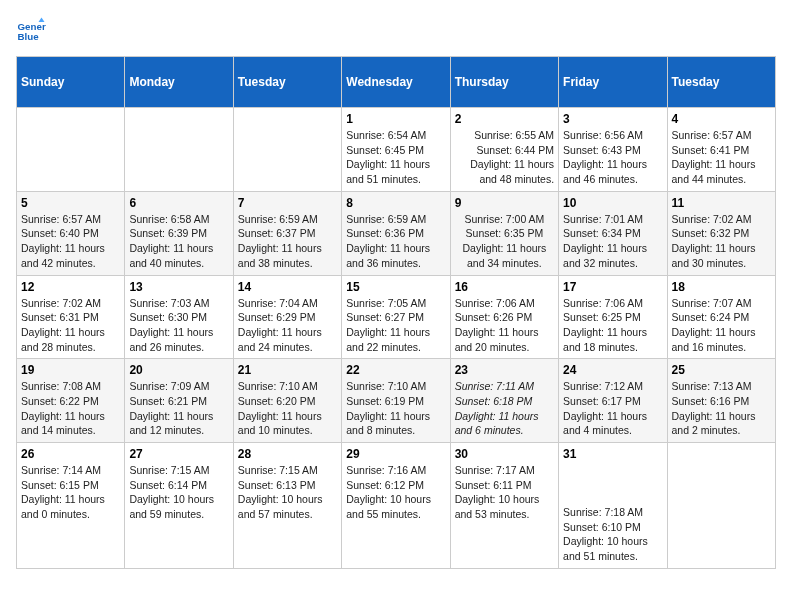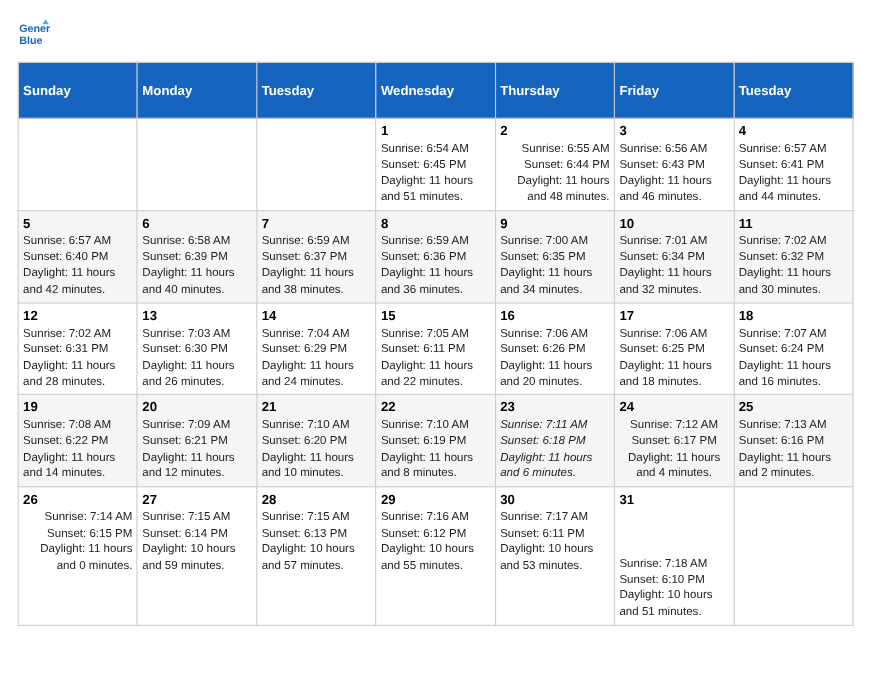--- a/index.html
+++ b/index.html
@@ -164,21 +164,21 @@
         </td>
         <td>
           <div class="day-number">8</div>
           <div class="day-info" style="white-space: pre-line;">Sunrise: 6:59 AM
 Sunset: 6:36 PM
 Daylight: 11 hours
 and 36 minutes.</div>
         </td>
         <td>
           <div class="day-number">9</div>
-          <div class="day-info" style="white-space: pre-line;">Sunrise: 7:00 AM
+          <div class="day-info" style="white-space: pre-line; text-align: center;">Sunrise: 7:00 AM
 Sunset: 6:35 PM
 Daylight: 11 hours
 and 34 minutes.</div>
         </td>
         <td>
           <div class="day-number">10</div>
           <div class="day-info" style="white-space: pre-line;">Sunrise: 7:01 AM
 Sunset: 6:34 PM
 Daylight: 11 hours
 and 32 minutes.</div>
@@ -209,21 +209,21 @@
         <td>
           <div class="day-number">14</div>
           <div class="day-info" style="white-space: pre-line;">Sunrise: 7:04 AM
 Sunset: 6:29 PM
 Daylight: 11 hours
 and 24 minutes.</div>
         </td>
         <td>
           <div class="day-number">15</div>
           <div class="day-info" style="white-space: pre-line;">Sunrise: 7:05 AM
-Sunset: 6:11 PM
+Sunset: 6:27 PM
 Daylight: 11 hours
 and 22 minutes.</div>
         </td>
         <td>
           <div class="day-number">16</div>
           <div class="day-info" style="white-space: pre-line;">Sunrise: 7:06 AM
 Sunset: 6:26 PM
 Daylight: 11 hours
 and 20 minutes.</div>
         </td>
@@ -273,37 +273,37 @@
         </td>
         <td>
           <div class="day-number">23</div>
           <div class="day-info" style="white-space: pre-line; font-style: italic;">Sunrise: 7:11 AM
 Sunset: 6:18 PM
 Daylight: 11 hours
 and 6 minutes.</div>
         </td>
         <td>
           <div class="day-number">24</div>
-          <div class="day-info" style="white-space: pre-line; text-align: center;">Sunrise: 7:12 AM
+          <div class="day-info" style="white-space: pre-line;">Sunrise: 7:12 AM
 Sunset: 6:17 PM
 Daylight: 11 hours
 and 4 minutes.</div>
         </td>
         <td>
           <div class="day-number">25</div>
           <div class="day-info" style="white-space: pre-line;">Sunrise: 7:13 AM
 Sunset: 6:16 PM
 Daylight: 11 hours
 and 2 minutes.</div>
         </td>
       </tr>
       <tr>
         <td>
           <div class="day-number">26</div>
-          <div class="day-info" style="white-space: pre-line; text-align: right;">Sunrise: 7:14 AM
+          <div class="day-info" style="white-space: pre-line;">Sunrise: 7:14 AM
 Sunset: 6:15 PM
 Daylight: 11 hours
 and 0 minutes.</div>
         </td>
         <td>
           <div class="day-number">27</div>
           <div class="day-info" style="white-space: pre-line;">Sunrise: 7:15 AM
 Sunset: 6:14 PM
 Daylight: 10 hours
 and 59 minutes.</div>

